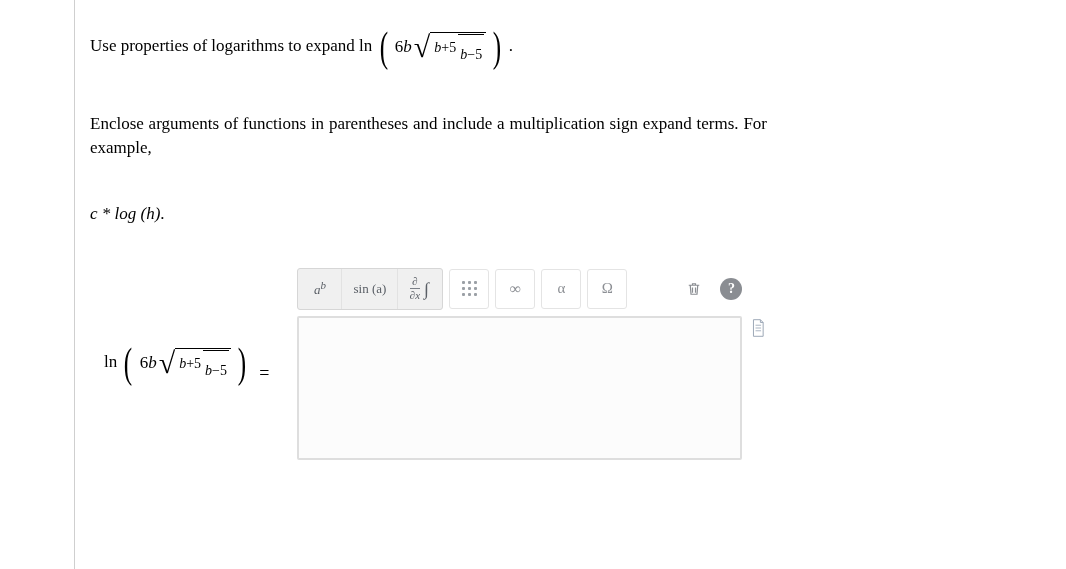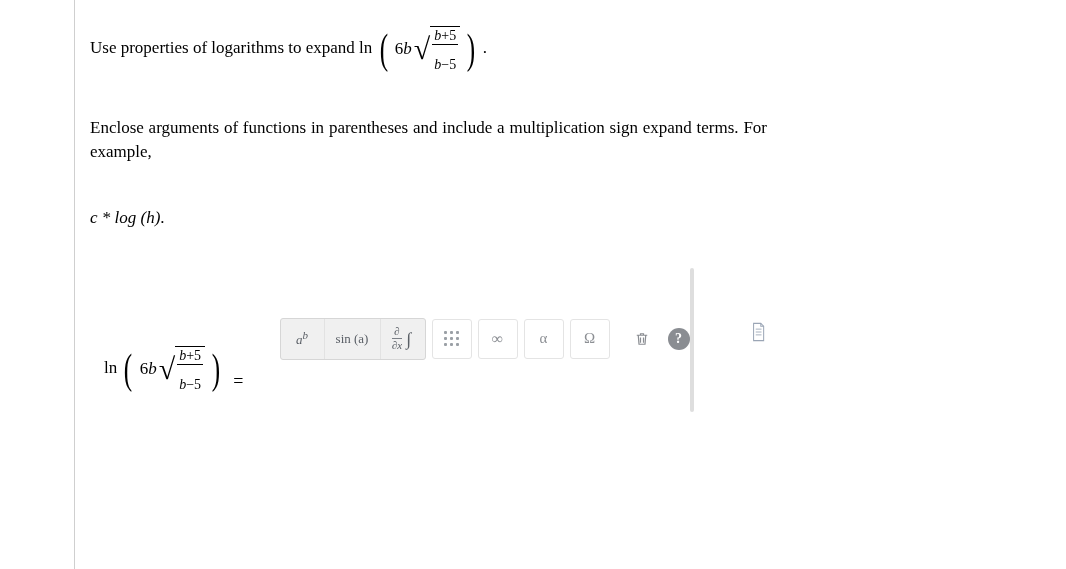--- a/index.html
+++ b/index.html
@@ -63,21 +63,20 @@
   .surd {
     font-size: 30px;
     line-height: 30px;
   }
   .radicand {
     border-top: 1.3px solid #000;
     padding: 1px 2px 0 2px;
   }
   .frac {
     display: inline-flex;
-    flex-direction: column;
     align-items: center;
     font-size: 14px;
     line-height: 15px;
     vertical-align: middle;
   }
   .frac .num {
     padding: 0 2px 1px 2px;
   }
   .frac .den {
     border-top: 1px solid #000;
@@ -95,23 +94,22 @@
     padding-top: 78px;
     display: flex;
     align-items: flex-end;
   }
   .lhs .eq {
     margin: 0 10px;
     font-size: 18px;
   }
   .work-area {
     display: flex;
-    flex-direction: row;
+    flex-direction: column;
     width: 536px;
-    margin-left: 8px;
   }
   
   .toolbar {
     display: flex;
     align-items: center;
     gap: 6px;
     padding: 4px 0 6px 0;
   }
   .tb-group {
     display: flex;

